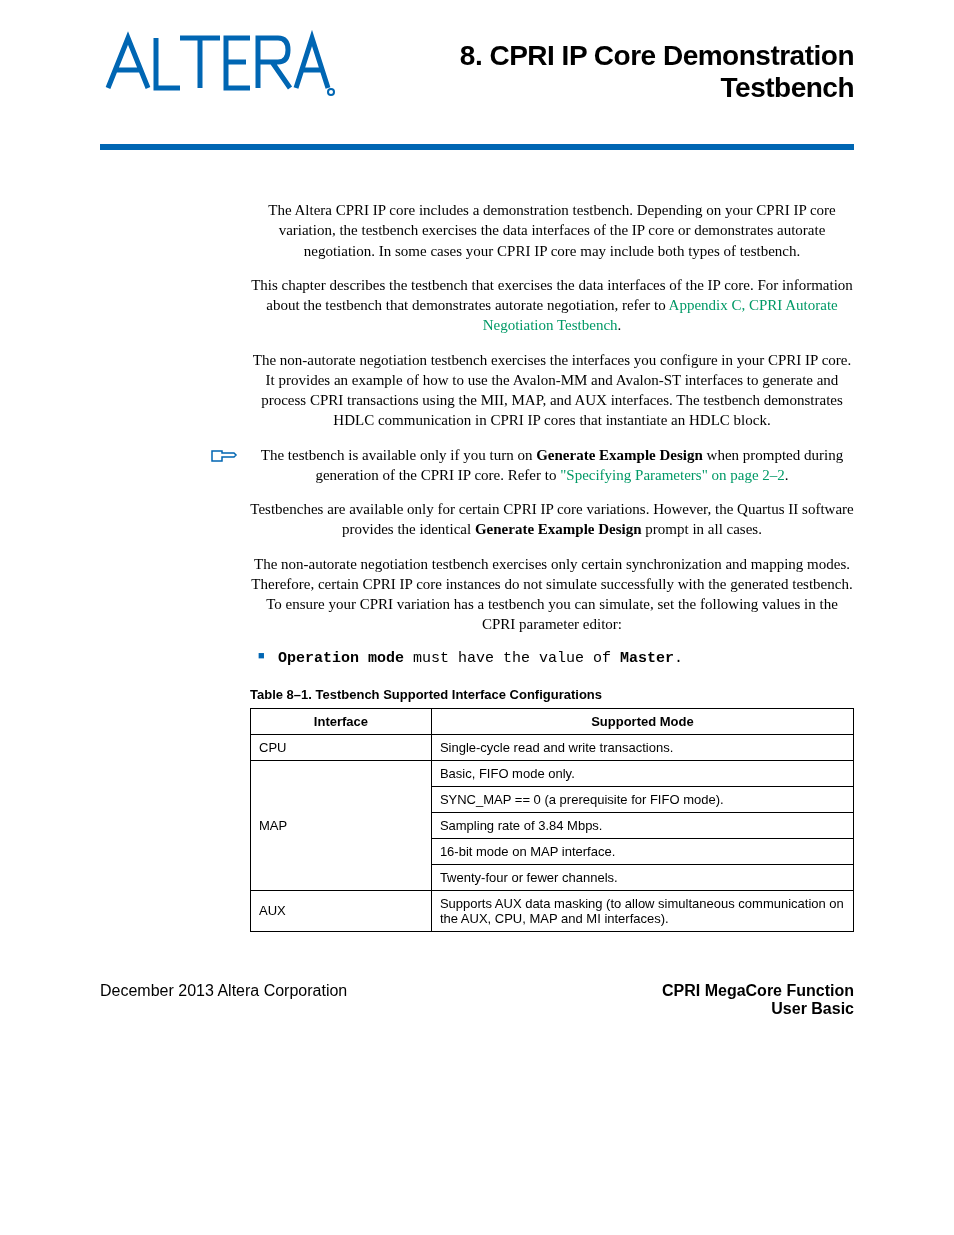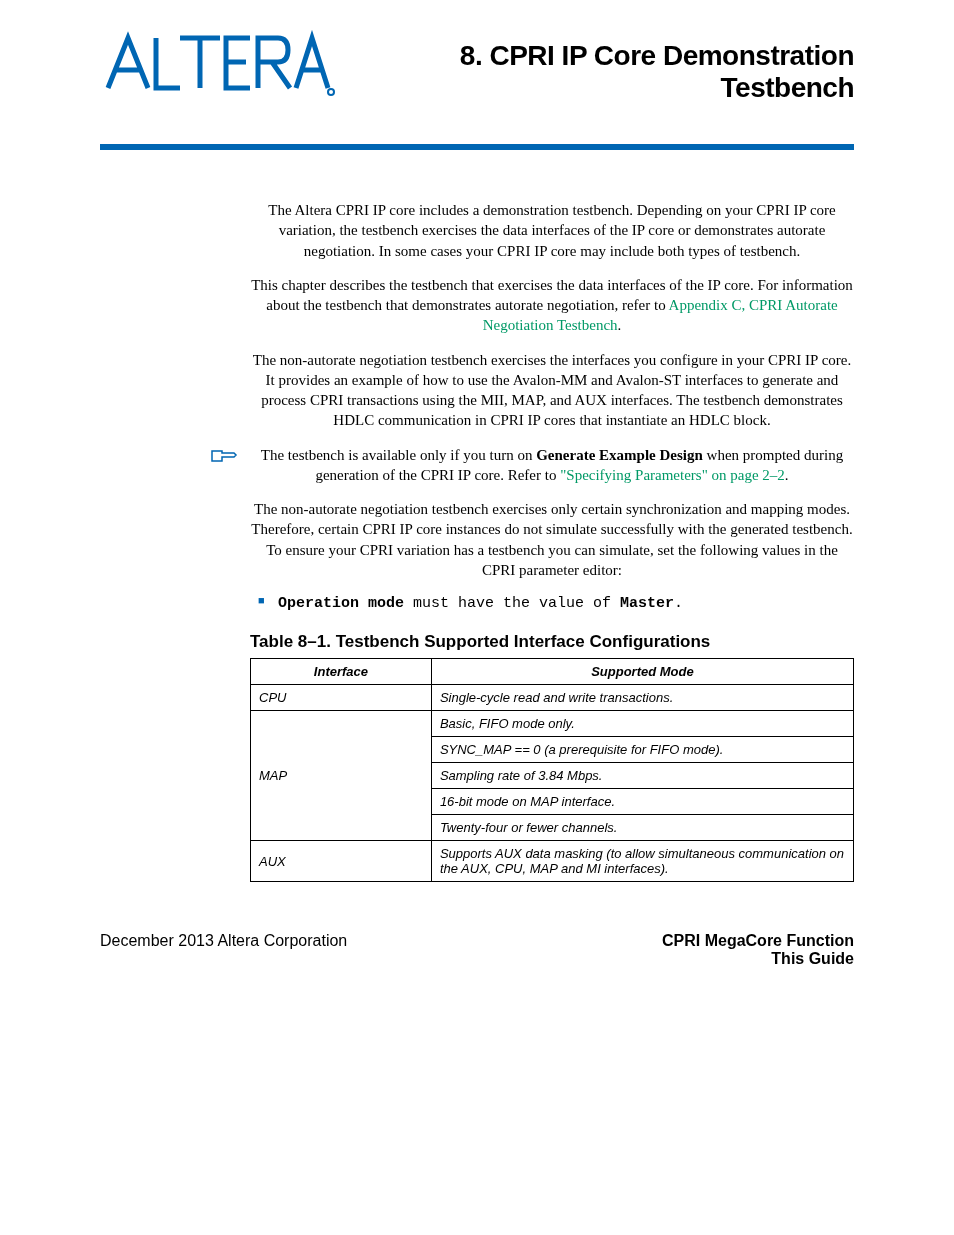--- a/index.html
+++ b/index.html
@@ -69,36 +69,35 @@
     content: "■";
     color: #0066b3;
     position: absolute;
     left: 8px;
     top: 0;
     font-size: 11px;
   }
   .table-caption {
     font-family: Arial, Helvetica, sans-serif;
     font-weight: bold;
-    font-size: 17px;
+    font-size: 13px;
     margin-bottom: 6px;
     margin-top: 18px;
   }
   table.data-table {
     border-collapse: collapse;
     width: 100%;
     font-family: Arial, Helvetica, sans-serif;
     font-size: 13px;
   }
   table.data-table th, table.data-table td {
     border: 1px solid #000;
     padding: 5px 8px;
     text-align: left;
     vertical-align: middle;
-    font-style: italic;
   }
   table.data-table th {
     font-weight: bold;
     text-align: center;
   }
   .footer {
     display: flex;
     justify-content: space-between;
     font-family: Arial, Helvetica, sans-serif;
     font-size: 16px;
@@ -146,20 +145,23 @@
     <div class="note-icon">
       <svg width="28" height="18" viewBox="0 0 28 18">
         <path d="M 2 4 L 2 14 L 12 14 L 12 10 L 24 10 L 26 8 L 24 6 L 12 6 L 12 4 Z" fill="none" stroke="#0066b3" stroke-width="1.5"></path>
       </svg>
     </div>
     <p class="para">
       <span>The testbench is available only if you turn on </span><b>Generate Example Design</b><span> when prompted during generation of the CPRI IP core. Refer to </span><span class="link">"Specifying Parameters" on page 2–2</span><span>.</span>
     </p>
   </div>
 
+  <p class="para">
+    <span>Testbenches are available only for certain CPRI IP core variations. However, the Quartus II software provides the identical </span><b>Generate Example Design</b><span> prompt in all cases.</span>
+  </p>
 
   <p class="para">The non-autorate negotiation testbench exercises only certain synchronization and mapping modes. Therefore, certain CPRI IP core instances do not simulate successfully with the generated testbench. To ensure your CPRI variation has a testbench you can simulate, set the following values in the CPRI parameter editor:</p>
 
   <ul class="bullets">
     <li>
       <b>Operation mode</b><span> must have the value of </span><b>Master</b><span>.</span>
     </li>
   </ul>
 
 
@@ -199,15 +201,15 @@
       </tr>
     </tbody>
   </table>
 
 </div>
 
 <div class="footer">
   <div>December 2013   Altera Corporation</div>
   <div class="footer-right">
     <div>CPRI MegaCore Function</div>
-    <div>This Guide</div>
+    <div>User Basic</div>
   </div>
 </div>
 
 </body></html>

